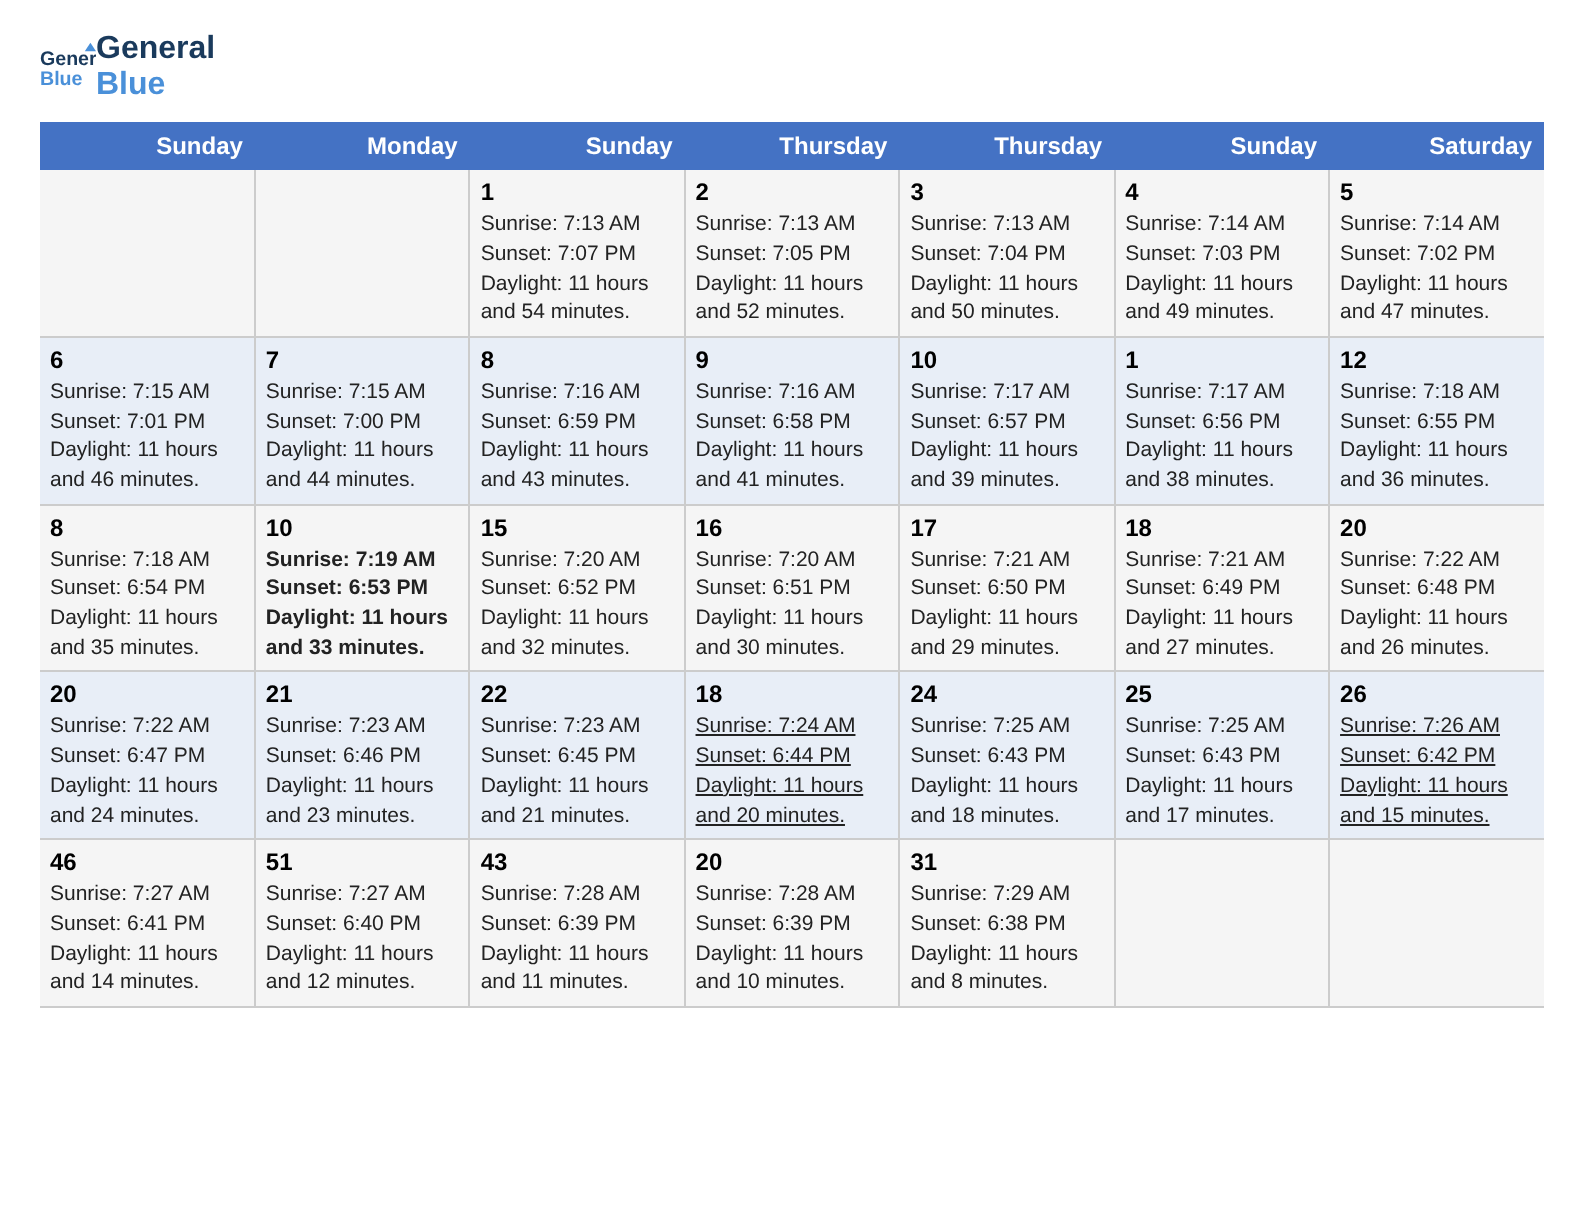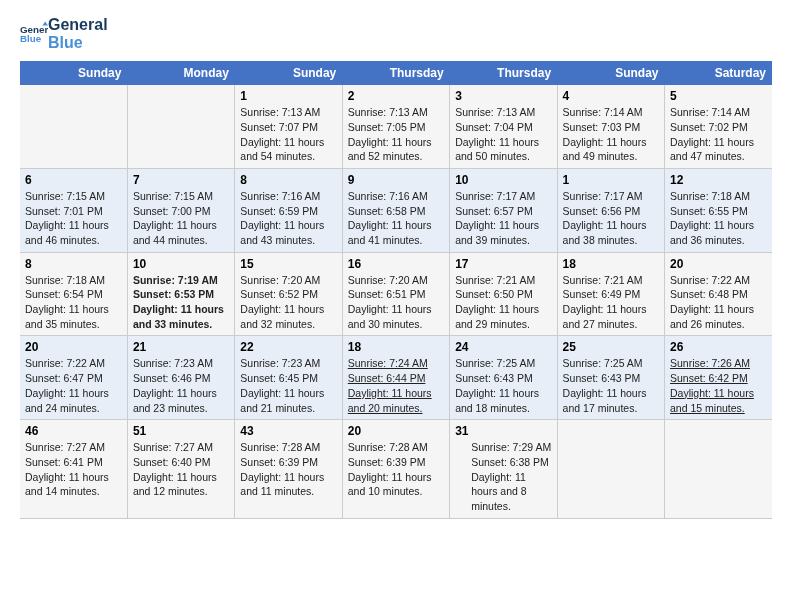--- a/index.html
+++ b/index.html
@@ -306,21 +306,21 @@
 Daylight: 11 hours and 11 minutes.</div>
           </td>
           <td>
             <span class="day-number">20</span>
             <div class="day-info" style="white-space: pre-line;">Sunrise: 7:28 AM
 Sunset: 6:39 PM
 Daylight: 11 hours and 10 minutes.</div>
           </td>
           <td>
             <span class="day-number">31</span>
-            <div class="day-info" style="white-space: pre-line; margin-left: 16px;">Sunrise: 7:29 AM
+            <div class="day-info" style="white-space: pre-line;">Sunrise: 7:29 AM
 Sunset: 6:38 PM
 Daylight: 11 hours and 8 minutes.</div>
           </td>
           <td></td>
           <td></td>
         </tr>
       </tbody>
   </table>
 </div>
 

